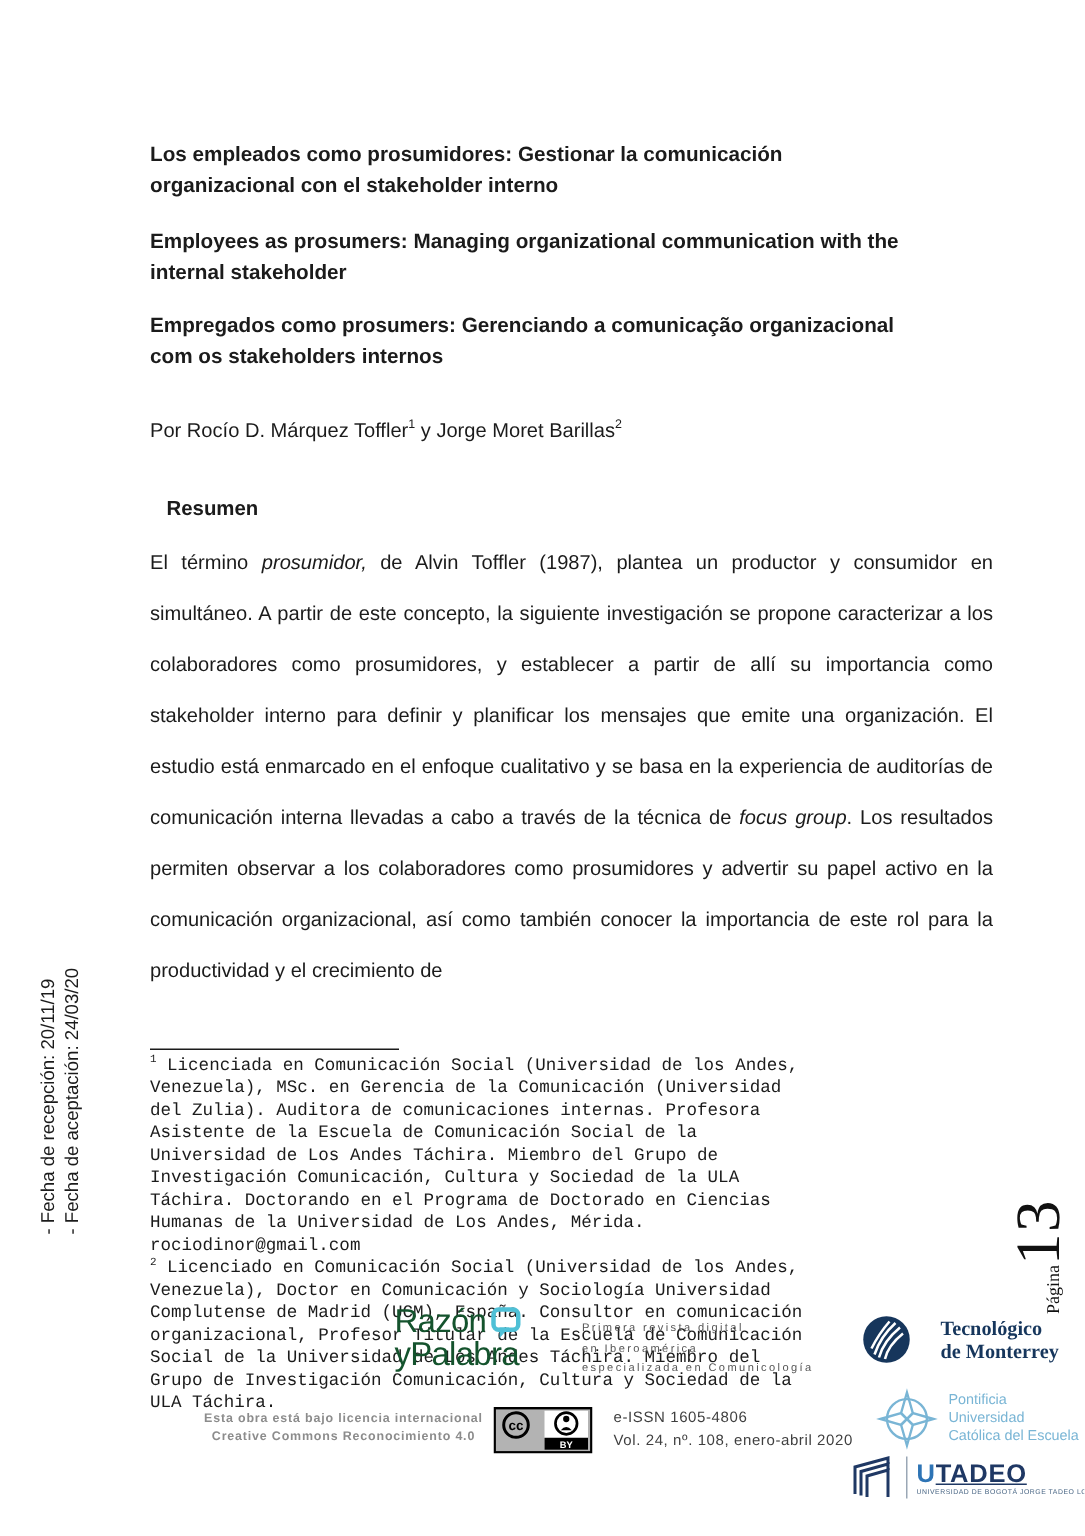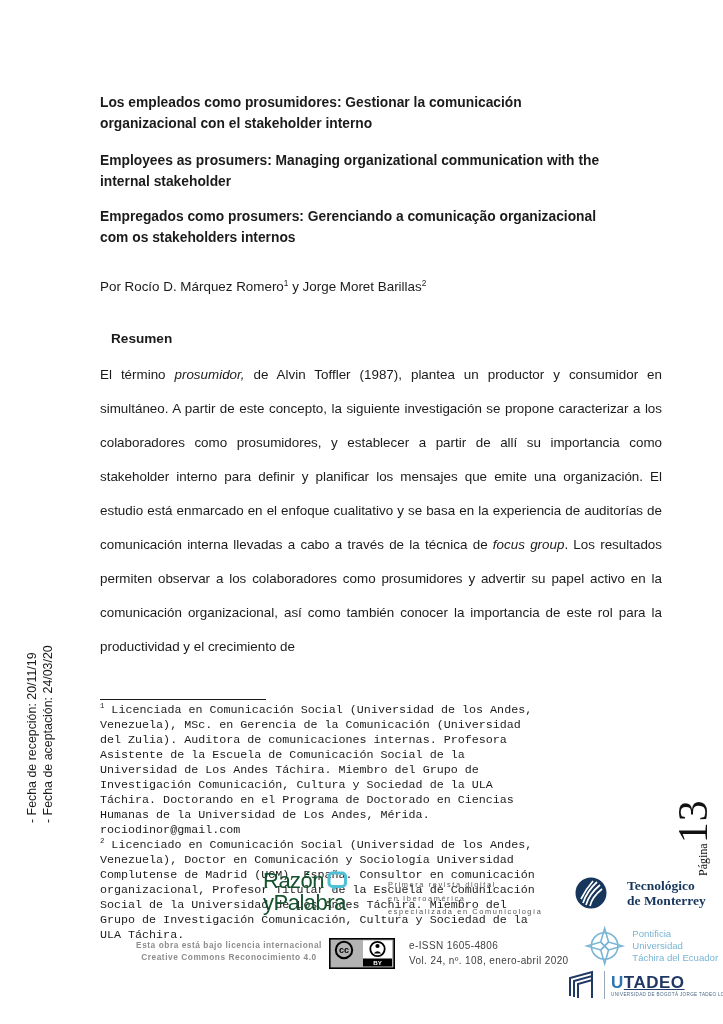--- a/index.html
+++ b/index.html
@@ -97,21 +97,21 @@
     <div>- Fecha de aceptación: 24/03/20</div>
   </div>
 
   <h1 class="doc-title title-es">Los empleados como prosumidores: Gestionar la comunicación
 organizacional con el stakeholder interno</h1>
   <h2 class="doc-title title-pt">Empregados como prosumers: Gerenciando a comunicação organizacional
 com os stakeholders internos</h2>
   <h2 class="doc-title title-en">Employees as prosumers: Managing organizational communication with the
 internal stakeholder</h2>
 
-  <div class="byline"><span>Por Rocío D. Márquez Romero</span><sup>1</sup><span> y Jorge Moret Barillas</span><sup>2</sup></div>
+  <div class="byline"><span>Por Rocío D. Márquez Toffler</span><sup>1</sup><span> y Jorge Moret Barillas</span><sup>2</sup></div>
 
   <h3 class="abstract-heading">Resumen</h3>
   <p class="abstract"><span>El término </span><span style="font-style: italic;">prosumidor,</span><span> de Alvin Toffler (1987), plantea un productor y consumidor en simultáneo. A partir de este concepto, la siguiente investigación se propone caracterizar a los colaboradores como prosumidores, y establecer a partir de allí su importancia como stakeholder interno para definir y planificar los mensajes que emite una organización. El estudio está enmarcado en el enfoque cualitativo y se basa en la experiencia de auditorías de comunicación interna llevadas a cabo a través de la técnica de </span><span style="font-style: italic;">focus group</span><span>. Los resultados permiten observar a los colaboradores como prosumidores y advertir su papel activo en la comunicación organizacional, así como también conocer la importancia de este rol para la productividad y el crecimiento de</span></p>
 
   <div class="footnote-block">
     <p><sup>1</sup><span> Licenciada en Comunicación Social (Universidad de los Andes, Venezuela), MSc. en Gerencia de la Comunicación (Universidad del Zulia). Auditora de comunicaciones internas. Profesora Asistente de la Escuela de Comunicación Social de la Universidad de Los Andes Táchira. Miembro del Grupo de Investigación Comunicación, Cultura y Sociedad de la ULA Táchira. Doctorando en el Programa de Doctorado en Ciencias Humanas de la Universidad de Los Andes, Mérida. rociodinor@gmail.com</span></p>
     <p><sup>2</sup><span> Licenciado en Comunicación Social (Universidad de los Andes, Venezuela), Doctor en Comunicación y Sociología Universidad Complutense de Madrid (UCM), España. Consultor en comunicación organizacional, Profesor Titular de la Escuela de Comunicación Social de la Universidad de Los Andes Táchira. Miembro del Grupo de Investigación Comunicación, Cultura y Sociedad de la ULA Táchira.</span></p>
   </div>
 
   <div class="pagina-vertical">
@@ -181,21 +181,21 @@
       <g stroke="#79B5D5" stroke-width="1.6" fill="none">
         <circle cx="22" cy="22" r="13.5"></circle>
         <path d="M22 4 L26 18 L22 22 L18 18 Z"></path>
         <path d="M22 40 L26 26 L22 22 L18 26 Z"></path>
         <path d="M4 22 L18 18 L22 22 L18 26 Z"></path>
         <path d="M40 22 L26 18 L22 22 L26 26 Z"></path>
       </g>
     </svg>
     <div class="puce-text">
       <div>Pontificia Universidad</div>
-      <div>Táchira del Ecuador</div>
+      <div>Católica del Escuela</div>
     </div>
   </div>
 
   <div class="partner utadeo-logo">
     <svg width="32" height="34" viewBox="0 0 32 34">
       <g fill="none" stroke="#1F3864" stroke-width="2">
         <path d="M4 28 L4 10 L26 4 L26 8"></path>
         <path d="M8 29 L8 13 L26 8 L26 12"></path>
         <path d="M12 30 L12 16 L26 12 L26 30"></path>
       </g>

